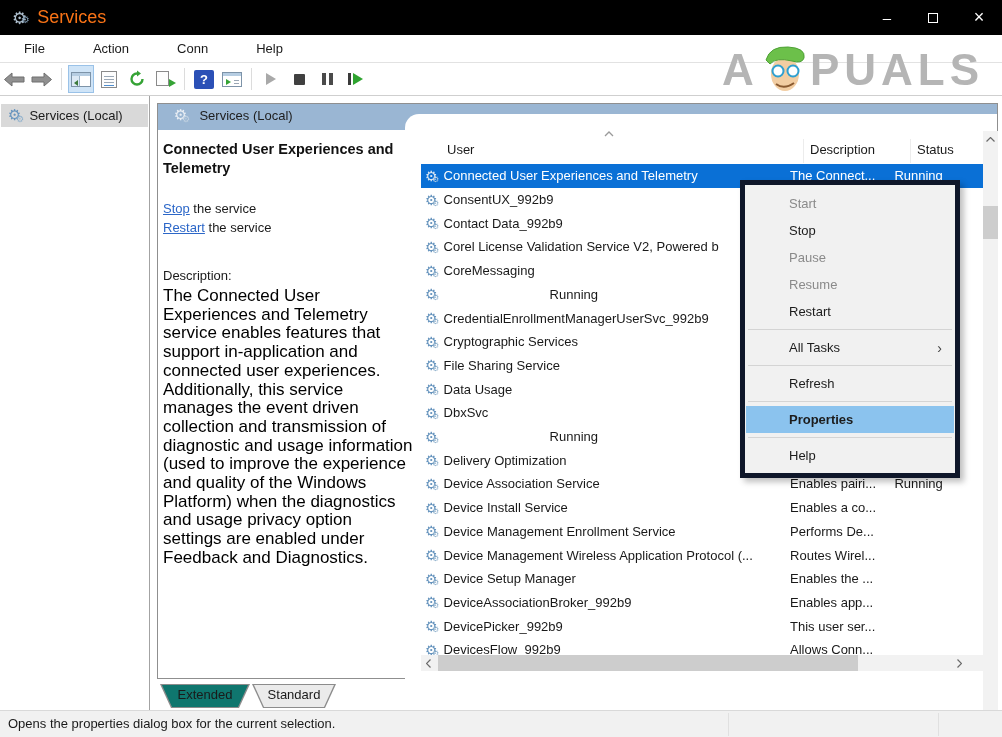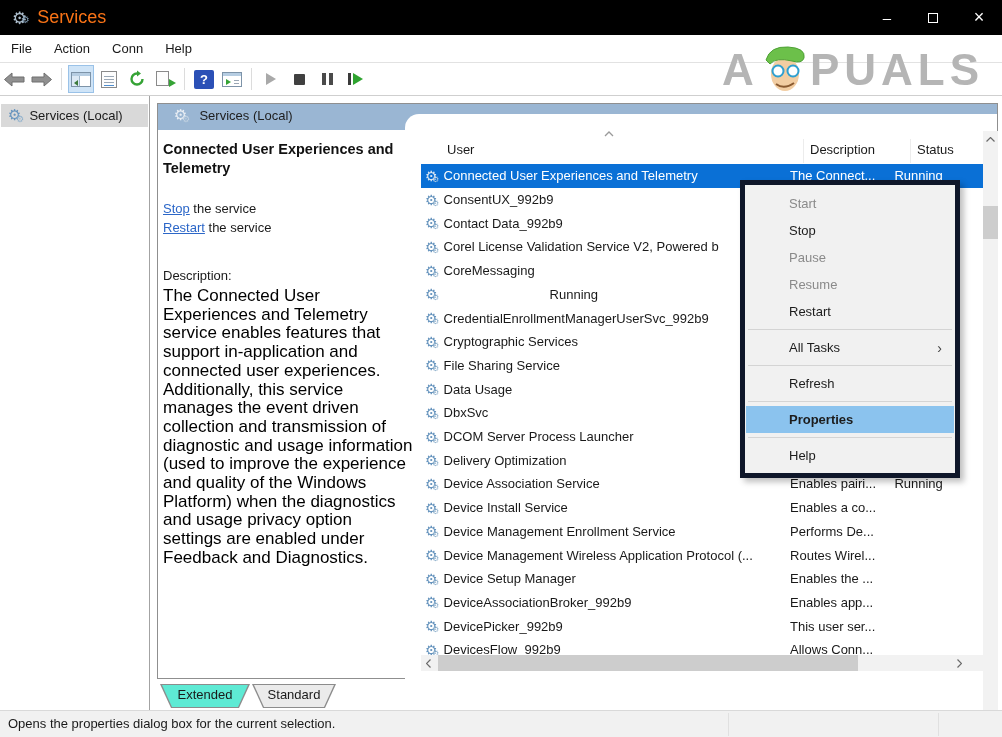--- a/index.html
+++ b/index.html
@@ -11,21 +11,21 @@
   .titlebar { position:absolute; left:0; top:0; width:1002px; height:35px; background:#000; display:flex; align-items:center; }
   .titlebar .app-icon { margin-left:12px; font-family:"DejaVu Sans",sans-serif; font-size:17px; color:#aebfce; position:relative; }
   .titlebar .app-icon::after { content:"⚙"; position:absolute; left:9px; top:6px; font-size:10px; color:#7d97ad; }
   .titlebar .title-text { color:#f97316; font-size:18px; margin-left:10px; }
   .win-controls { position:absolute; right:0; top:0; height:35px; display:flex; }
   .win-btn { width:46px; height:35px; display:flex; align-items:center; justify-content:center; color:#fff; font-size:15px; }
   .max-glyph { width:10px; height:10px; border:1px solid #fff; display:inline-block; }
 
   
   .menubar { position:absolute; left:0; top:35px; width:1002px; height:28px; background:#fff; border-bottom:1px solid #e2e2e2; display:flex; align-items:center; }
-  .menu-item { font-size:13px; color:#1a1a1a; padding:0 11px; height:100%; display:flex; align-items:center; }
+  .menu-item { font-size:13px; color:#1a1a1a; padding:0 24px; height:100%; display:flex; align-items:center; }
 
   
   .toolbar { position:absolute; left:0; top:63px; width:1002px; height:33px; background:#fff; border-bottom:1px solid #cfcfcf; display:flex; align-items:center; }
   .tb-btn { height:28px; min-width:26px; display:flex; align-items:center; justify-content:center; margin:0 1px; border:1px solid transparent; }
   .tb-btn.active { background:#cfe4f7; border:1px solid #9ac2e8; }
   .tb-sep { width:1px; height:22px; background:#dcdcdc; margin:0 5px; }
   .nav-arrow svg { display:block; }
   .ico-win { width:20px; height:15px; border:1px solid #7d93a8; background:#fff; position:relative; }
   .ico-win .wtop { position:absolute; left:0; top:0; right:0; height:3px; background:#b6cde2; }
   .ico-win .wleft { position:absolute; left:0; top:3px; bottom:0; width:8px; background:#dce9f5; border-right:1px solid #9fb6c9; }
@@ -106,21 +106,21 @@
   .h-scroll { position:absolute; left:421px; top:559px; width:562px; height:16px; background:#f2f2f2; }
   .h-scroll .arrow-left { position:absolute; left:0; top:0; width:15px; height:16px; display:flex; align-items:center; justify-content:center; }
   .h-scroll .thumb { position:absolute; left:17px; top:0; width:420px; height:16px; background:#cdcdcd; }
   .h-scroll .arrow-right { position:absolute; right:16px; top:0; width:15px; height:16px; display:flex; align-items:center; justify-content:center; }
 
   
   .tabstrip { position:absolute; left:0; top:587px; width:851px; height:27px; }
   .tab { position:absolute; top:1px; height:24px; font-size:13px; color:#1a1a1a; }
   .tab .tab-border { position:absolute; inset:0; background:#8c8c8c; clip-path:polygon(0 0,100% 0,calc(100% - 11px) 100%,11px 100%); }
   .tab .tab-fill { position:absolute; inset:1px 2px 1px 2px; clip-path:polygon(0 0,100% 0,calc(100% - 10px) 100%,10px 100%); display:flex; align-items:flex-start; justify-content:center; padding-top:2px; }
-  .tab.active .tab-fill { background:#5eead4; }
+  .tab.active .tab-fill { background:#0f766e; }
   .tab.inactive .tab-fill { background:#ebebeb; }
 
   
   .statusbar { position:absolute; left:0; top:710px; width:1002px; height:27px; background:#f1f1f1; border-top:1px solid #d9d9d9; }
   .statusbar .status-text { position:absolute; left:8px; top:5px; font-size:13px; color:#1a1a1a; }
   .statusbar .sb-sep { position:absolute; top:2px; width:1px; height:23px; background:#e0e0e0; }
 
   
   .context-menu { position:absolute; left:740px; top:180px; width:220px; background:#f1f1f1; border:5px solid #0f172a; box-shadow:4px 4px 6px rgba(0,0,0,0.25); z-index:10; padding:5px 0 4px 0; }
   .cm-item { position:relative; height:27px; display:flex; align-items:center; font-size:13px; color:#1c1c1c; padding-left:44px; }
@@ -341,21 +341,20 @@
     <span class="c-status">Running</span>
   </div>
         <div class="row" style="top: 237px;">
     <span class="gear">⚙</span>
     <span class="c-name">DbxSvc</span>
     <span class="c-desc"></span>
     <span class="c-status">Running</span>
   </div>
         <div class="row" style="top: 260.7px;">
     <span class="gear">⚙</span>
-    <span class="c-name">DCOM Server Process Launcher</span>
     <span class="c-desc"></span>
     <span class="c-status">Running</span>
   </div>
         <div class="row" style="top: 284.4px;">
     <span class="gear">⚙</span>
     <span class="c-name">Delivery Optimization</span>
     <span class="c-desc"></span>
     <span class="c-status">Running</span>
   </div>
         <div class="row" style="top: 308.1px;">

